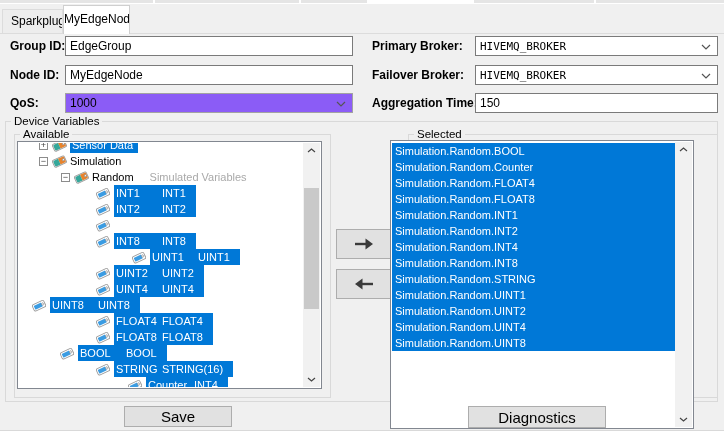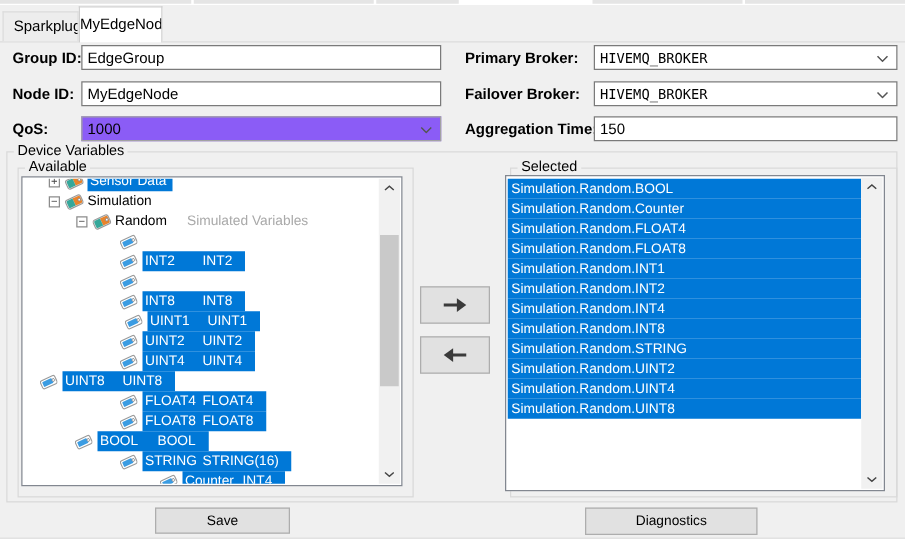--- a/index.html
+++ b/index.html
@@ -45,21 +45,21 @@
   .hl{background:var(--sel);color:#fff;}
   .group-label.hl{padding:0 5px 0 2px;}
   .leafwrap{padding:0 10px 0 2px;}
   .leafname{display:inline-block;min-width:46px;}
   .treenote{color:#a9a9a9;margin-left:16px;}
   
   .slist{position:absolute;left:1px;top:1px;right:18px;bottom:1px;overflow:hidden;font-size:11px;padding-top:1px;}
   .slist .item{height:16px;line-height:16px;background:var(--sel);color:#fff;padding-left:3px;white-space:nowrap;}
   
   .btn{position:absolute;box-sizing:border-box;background:#e1e1e1;border:1px solid #adadad;
-       display:flex;align-items:center;justify-content:center;font-size:11px;cursor:default;}
+       display:flex;align-items:center;justify-content:center;font-size:15px;cursor:default;}
   .bottom-line{position:absolute;left:0;top:430px;width:724px;height:1px;background:#d9d9d9;}
 </style>
 </head>
 <body>
 
 <div id="app" style="--sel: #0078d7;">
   <div class="content-bg"></div>
 
   <div class="top-strip">
     <div class="seg" style="left:0;width:153px"></div>
@@ -168,20 +168,21 @@
           <span class="exspacer"></span>
           <span class="ticon">
             <svg width="14" height="13" viewBox="0 0 14 13">
               <g transform="rotate(-25 7 6.5)">
                 <rect x="0.6" y="3.2" width="12.6" height="7" rx="1.6" fill="#ffffff" stroke="#9a9a9a" stroke-width="0.9"></rect>
                 <rect x="2" y="4.6" width="8.2" height="4.2" rx="0.6" fill="#3b9ce2"></rect>
                 <circle cx="11" cy="6.7" r="1.1" fill="#fff" stroke="#888" stroke-width="0.7"></circle>
               </g>
             </svg>
           </span>
+          <span class="leafwrap hl"><span class="leafname">INT1</span><span>INT1</span></span>
         </div>
         <div class="tree-row" style="padding-left: 64px;">
           <span class="exspacer"></span>
           <span class="ticon">
             <svg width="14" height="13" viewBox="0 0 14 13">
               <g transform="rotate(-25 7 6.5)">
                 <rect x="0.6" y="3.2" width="12.6" height="7" rx="1.6" fill="#ffffff" stroke="#9a9a9a" stroke-width="0.9"></rect>
                 <rect x="2" y="4.6" width="8.2" height="4.2" rx="0.6" fill="#3b9ce2"></rect>
                 <circle cx="11" cy="6.7" r="1.1" fill="#fff" stroke="#888" stroke-width="0.7"></circle>
               </g>
@@ -207,21 +208,21 @@
             <svg width="14" height="13" viewBox="0 0 14 13">
               <g transform="rotate(-25 7 6.5)">
                 <rect x="0.6" y="3.2" width="12.6" height="7" rx="1.6" fill="#ffffff" stroke="#9a9a9a" stroke-width="0.9"></rect>
                 <rect x="2" y="4.6" width="8.2" height="4.2" rx="0.6" fill="#3b9ce2"></rect>
                 <circle cx="11" cy="6.7" r="1.1" fill="#fff" stroke="#888" stroke-width="0.7"></circle>
               </g>
             </svg>
           </span>
           <span class="leafwrap hl"><span class="leafname">INT8</span><span>INT8</span></span>
         </div>
-        <div class="tree-row" style="padding-left: 68px;">
+        <div class="tree-row" style="padding-left: 100px;">
           <span class="exspacer"></span>
           <span class="ticon">
             <svg width="14" height="13" viewBox="0 0 14 13">
               <g transform="rotate(-25 7 6.5)">
                 <rect x="0.6" y="3.2" width="12.6" height="7" rx="1.6" fill="#ffffff" stroke="#9a9a9a" stroke-width="0.9"></rect>
                 <rect x="2" y="4.6" width="8.2" height="4.2" rx="0.6" fill="#3b9ce2"></rect>
                 <circle cx="11" cy="6.7" r="1.1" fill="#fff" stroke="#888" stroke-width="0.7"></circle>
               </g>
             </svg>
           </span>
@@ -356,31 +357,32 @@
   <div class="btn" style="left:336px;top:269px;width:56px;height:30px">
     <svg width="24" height="14" viewBox="0 0 24 14">
         <path d="M21 7 H8" stroke="#3a3a3a" stroke-width="2.4" fill="none"></path>
         <path d="M10.5 1.5 L3 7 L10.5 12.5 Z" fill="#3a3a3a"></path>
       </svg>
   </div>
 
   <div class="groupbox" style="left:408px;top:134px;width:310px;height:264px">
     <span class="glabel">Selected</span>
   </div>
-  <div class="viewport" style="left:404px;top:140px;width:304px;height:253px">
+  <div class="viewport" style="left:390px;top:140px;width:304px;height:289px">
     <div class="slist" id="selected-list">
         <div class="item">Simulation.Random.BOOL</div>
         <div class="item">Simulation.Random.Counter</div>
         <div class="item">Simulation.Random.FLOAT4</div>
         <div class="item">Simulation.Random.FLOAT8</div>
         <div class="item">Simulation.Random.INT1</div>
         <div class="item">Simulation.Random.INT2</div>
         <div class="item">Simulation.Random.INT4</div>
         <div class="item">Simulation.Random.INT8</div>
         <div class="item">Simulation.Random.STRING</div>
+        <div class="item">Simulation.Random.UINT1</div>
         <div class="item">Simulation.Random.UINT2</div>
         <div class="item">Simulation.Random.UINT4</div>
         <div class="item">Simulation.Random.UINT8</div>
       </div>
     <div class="scrollcol">
       <div class="sbtn up">
         <svg width="9" height="5" viewBox="0 0 9 5">
             <path d="M1 4 L4.5 1 L8 4" fill="none" stroke="#444" stroke-width="1.2"></path>
           </svg>
       </div>

